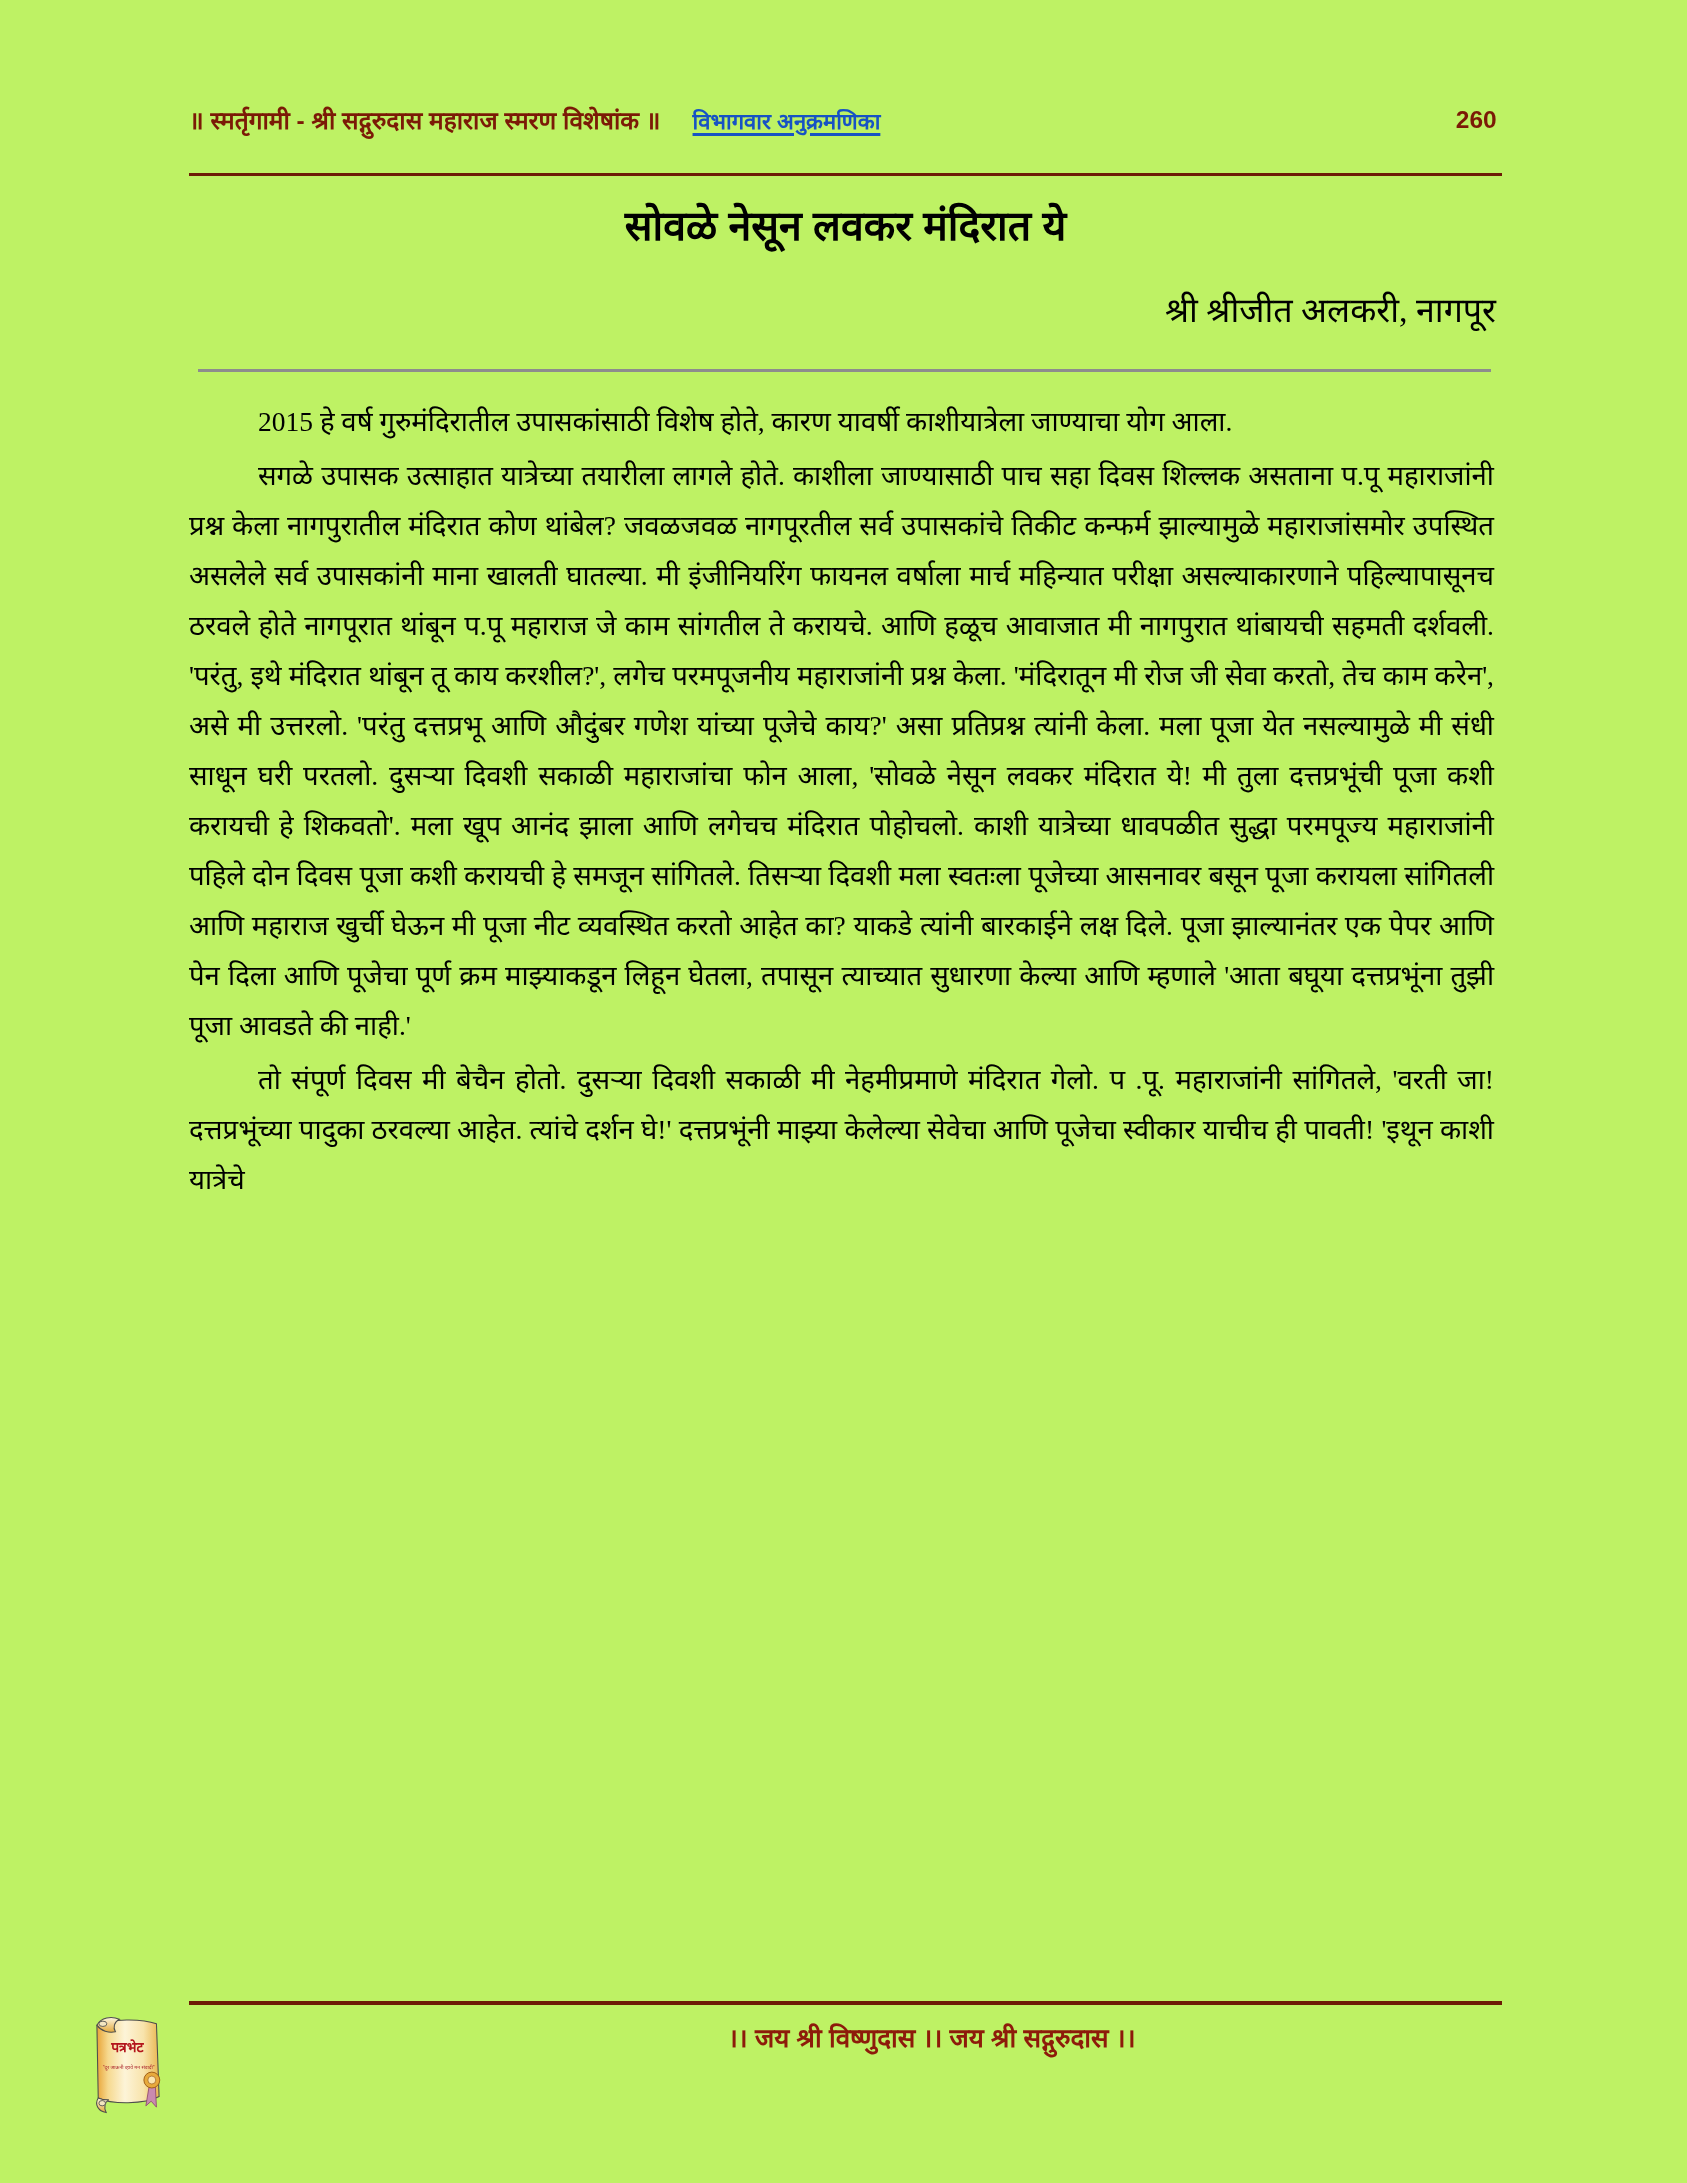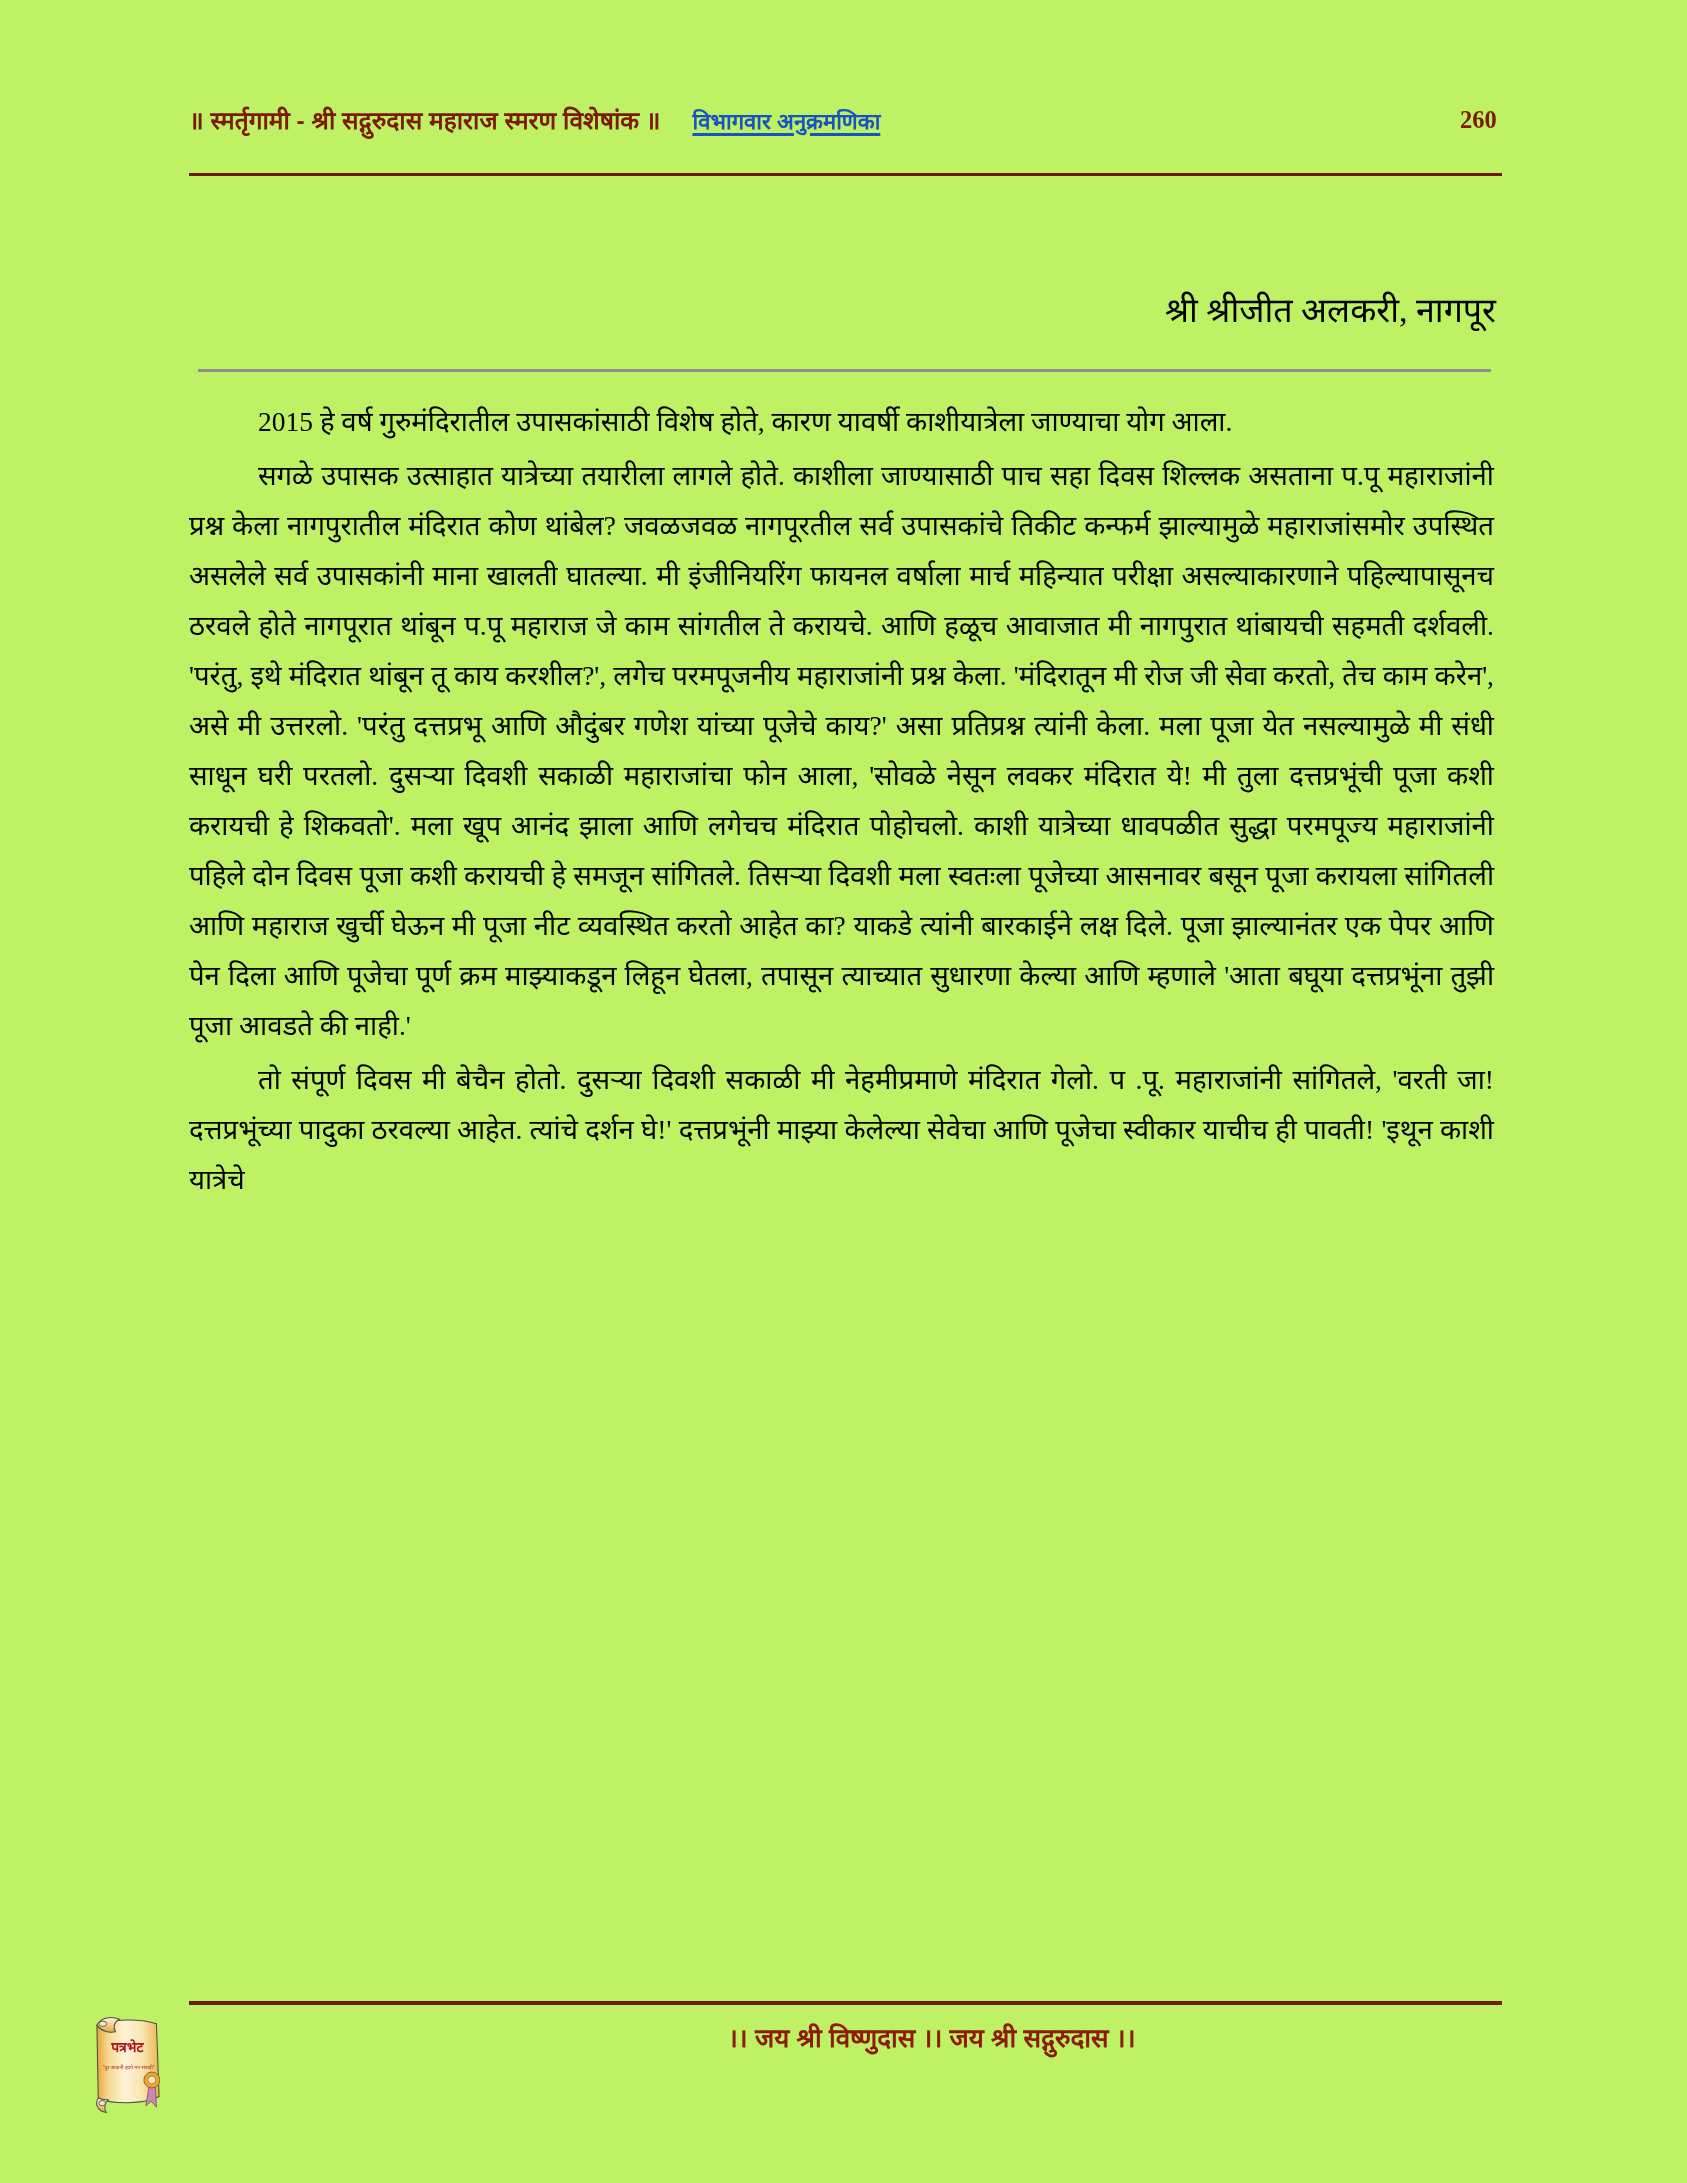--- a/index.html
+++ b/index.html
@@ -51,21 +51,21 @@
     text-decoration-thickness: 2.6px;
     text-underline-offset: 4px;
     margin-left: 32px;
     white-space: nowrap;
     cursor: pointer;
   }
   .header-page-no {
     color: #7b1a06;
     font-size: 24.5px;
     font-weight: bold;
-    font-family: Liberation Serif, serif;
+    font-family: Liberation Sans, sans-serif;
     margin-left: auto;
     padding-right: 5.3px;
   }
 
   .header-rule {
     position: absolute;
     left: 189px;
     top: 173px;
     width: 1313px;
     height: 3.3px;
@@ -164,20 +164,21 @@
 
 <div class="page">
 
   <div class="header">
     <span class="header-issue">॥ स्मर्तृगामी - श्री सद्गुरुदास महाराज स्मरण विशेषांक ॥</span>
     <span class="header-index-link">विभागवार अनुक्रमणिका</span>
     <span class="header-page-no">260</span>
   </div>
   <div class="header-rule"></div>
 
+  <div class="article-title">सोवळे नेसून लवकर मंदिरात ये</div>
 
   <div class="article-author">श्री श्रीजीत अलकरी, नागपूर</div>
 
   <div class="title-rule"></div>
 
   <div class="body-text">
     <p>2015 हे वर्ष गुरुमंदिरातील उपासकांसाठी विशेष होते, कारण यावर्षी काशीयात्रेला जाण्याचा योग आला.</p>
     <p>सगळे उपासक उत्साहात यात्रेच्या तयारीला लागले होते.  काशीला जाण्यासाठी पाच सहा दिवस शिल्लक असताना प.पू  महाराजांनी प्रश्न केला नागपुरातील मंदिरात कोण थांबेल? जवळजवळ नागपूरतील सर्व उपासकांचे तिकीट कन्फर्म झाल्यामुळे महाराजांसमोर उपस्थित असलेले सर्व उपासकांनी माना खालती घातल्या. मी इंजीनियरिंग फायनल वर्षाला मार्च महिन्यात परीक्षा असल्याकारणाने पहिल्यापासूनच ठरवले होते नागपूरात थांबून  प.पू महाराज जे काम सांगतील ते करायचे. आणि हळूच आवाजात मी नागपुरात थांबायची सहमती दर्शवली. 'परंतु, इथे मंदिरात थांबून तू काय करशील?', लगेच परमपूजनीय महाराजांनी प्रश्न केला. 'मंदिरातून मी रोज जी सेवा करतो, तेच काम करेन', असे मी उत्तरलो. 'परंतु दत्तप्रभू आणि औदुंबर गणेश यांच्या पूजेचे काय?' असा प्रतिप्रश्न त्यांनी केला. मला पूजा येत नसल्यामुळे मी संधी साधून घरी परतलो. दुसऱ्या दिवशी सकाळी महाराजांचा फोन आला, 'सोवळे नेसून लवकर मंदिरात ये! मी तुला दत्तप्रभूंची पूजा कशी करायची हे शिकवतो'. मला खूप आनंद झाला आणि लगेचच मंदिरात पोहोचलो. काशी यात्रेच्या धावपळीत सुद्धा परमपूज्य महाराजांनी पहिले दोन दिवस पूजा कशी करायची हे समजून सांगितले. तिसऱ्या दिवशी मला स्वतःला पूजेच्या आसनावर बसून पूजा करायला सांगितली आणि महाराज खुर्ची घेऊन मी पूजा नीट व्यवस्थित करतो आहेत का? याकडे त्यांनी बारकाईने लक्ष दिले. पूजा झाल्यानंतर एक पेपर आणि पेन दिला आणि पूजेचा पूर्ण  क्रम माझ्याकडून लिहून घेतला, तपासून त्याच्यात सुधारणा केल्या आणि म्हणाले 'आता बघूया दत्तप्रभूंना तुझी पूजा आवडते की नाही.'</p>
     <p>तो संपूर्ण दिवस मी बेचैन होतो. दुसऱ्या दिवशी सकाळी मी नेहमीप्रमाणे मंदिरात गेलो. प .पू. महाराजांनी सांगितले, 'वरती जा! दत्तप्रभूंच्या पादुका ठरवल्या आहेत. त्यांचे दर्शन घे!' दत्तप्रभूंनी माझ्या केलेल्या सेवेचा आणि पूजेचा स्वीकार याचीच ही पावती! 'इथून काशी यात्रेचे</p>
   </div>

